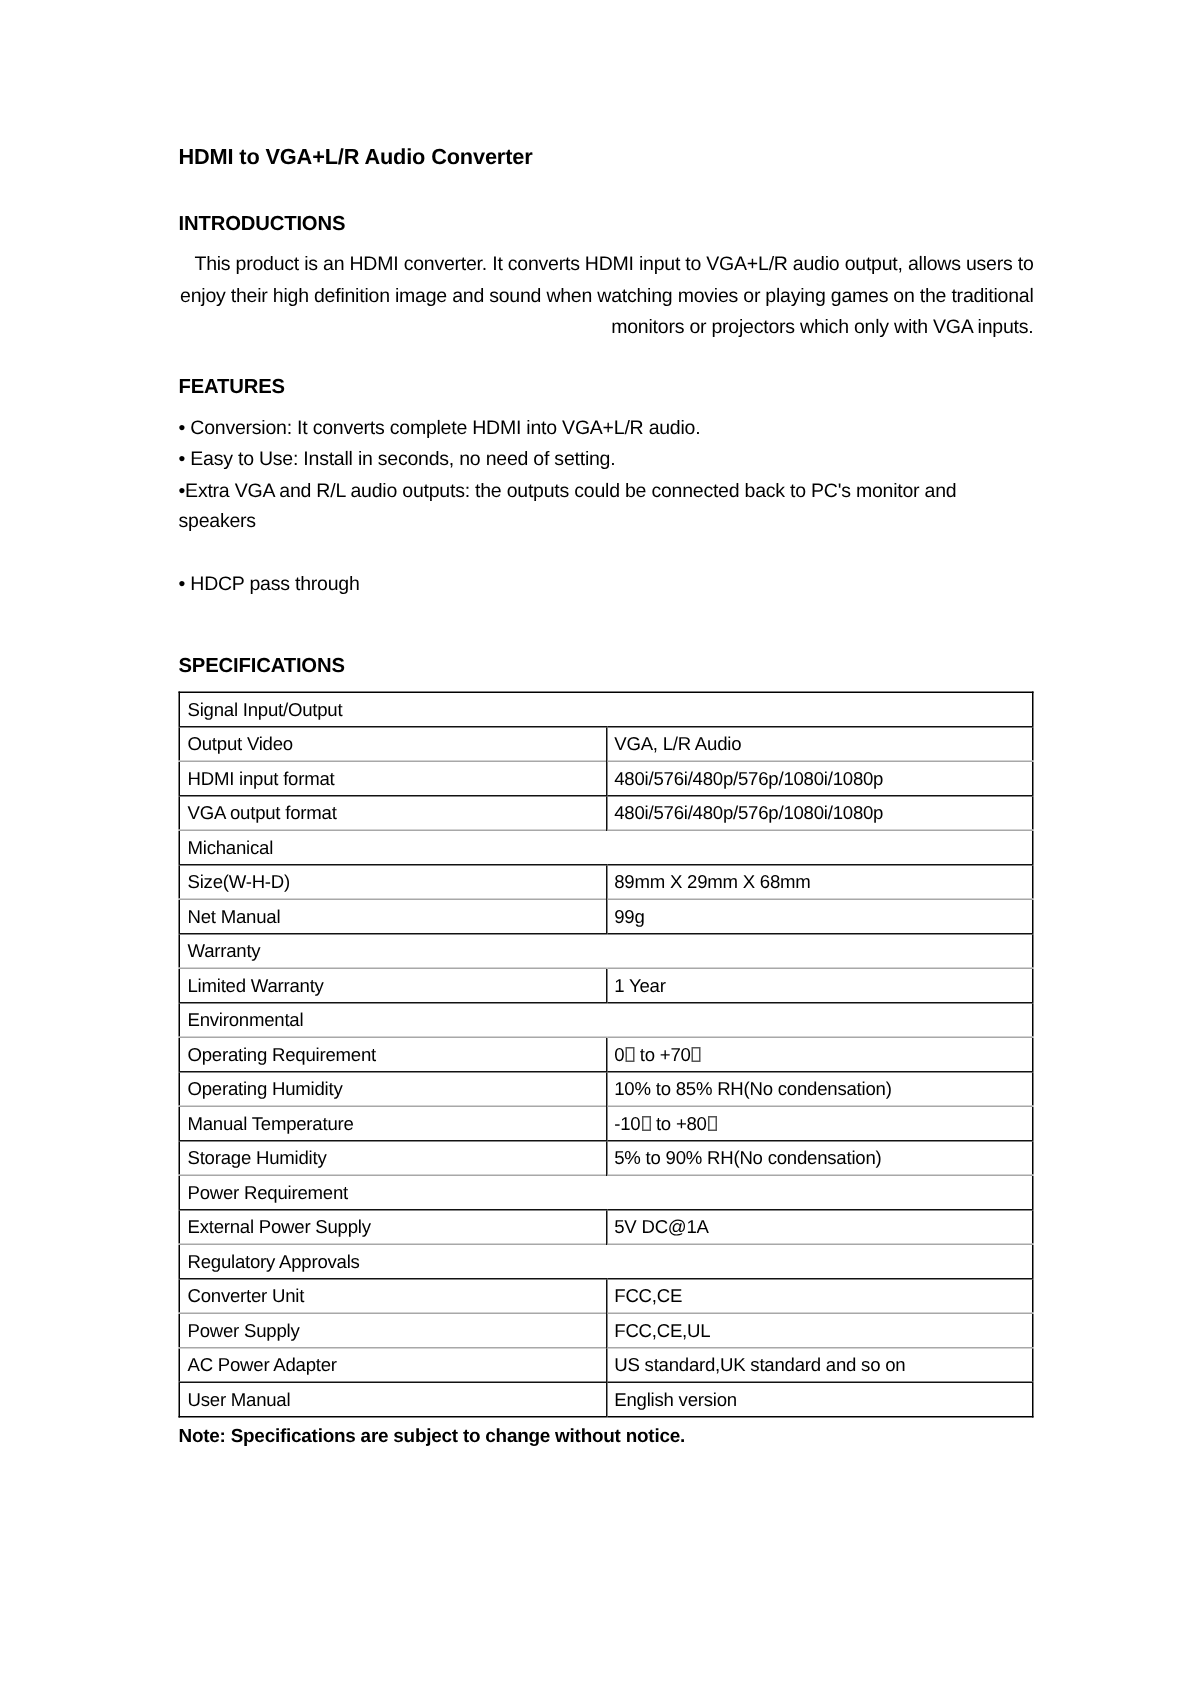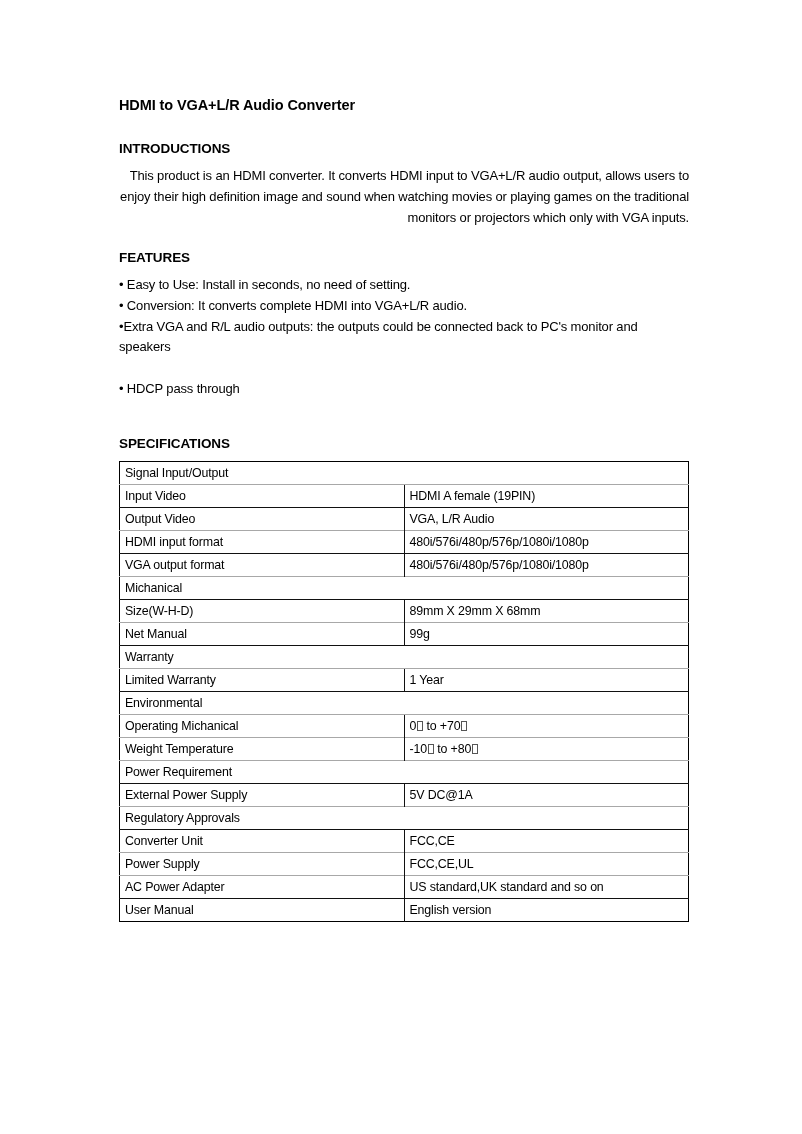--- a/index.html
+++ b/index.html
@@ -140,39 +140,35 @@
   <div class="content">
 
     <h1 class="doc-title">HDMI to VGA+L/R Audio Converter</h1>
 
     <h2 class="section-heading">INTRODUCTIONS</h2>
 
     <p class="body-text para-intro">This product is an HDMI converter. It converts HDMI input to VGA+L/R audio output, allows users to enjoy their high definition image and sound when watching movies or playing games on the traditional monitors or projectors which only with VGA inputs.</p>
 
     <h2 class="section-heading heading-features">FEATURES</h2>
 
+    <p class="feat-line">• Conversion: It converts complete HDMI into VGA+L/R audio.</p>
     <p class="feat-line">• Easy to Use: Install in seconds, no need of setting.</p>
-    <p class="feat-line">• Conversion: It converts complete HDMI into VGA+L/R audio.</p>
     <p class="feat-line">•Extra VGA and R/L audio outputs: the outputs could be connected back to PC's monitor and speakers</p>
     <div class="blank-line"></div>
     <p class="feat-line">• HDCP pass through</p>
 
     <div class="gap-before-specs"></div>
 
     <h2 class="section-heading">SPECIFICATIONS</h2>
 
     <table class="spec-table">
       <tbody>
           <tr class="group-row first-row">
             <td class="col-label" colspan="2">Signal Input/Output</td>
           </tr>
-          <tr class=" sep-light">
-            <td class="col-label">Input Video</td>
-            <td class="col-value with-divider">HDMI A female (19PIN)</td>
-          </tr>
           <tr class=" sep-dark">
             <td class="col-label">Output Video</td>
             <td class="col-value with-divider">VGA, L/R Audio</td>
           </tr>
           <tr class=" sep-light">
             <td class="col-label">HDMI input format</td>
             <td class="col-value with-divider">480i/576i/480p/576p/1080i/1080p</td>
           </tr>
           <tr class=" sep-dark">
             <td class="col-label">VGA output format</td>
@@ -193,26 +189,34 @@
             <td class="col-label" colspan="2">Warranty</td>
           </tr>
           <tr class=" sep-light">
             <td class="col-label">Limited Warranty</td>
             <td class="col-value with-divider">1 Year</td>
           </tr>
           <tr class="group-row sep-dark">
             <td class="col-label" colspan="2">Environmental</td>
           </tr>
           <tr class=" sep-light">
-            <td class="col-label">Operating Michanical</td>
+            <td class="col-label">Operating Requirement</td>
             <td class="col-value with-divider">0<span class="tofu"></span> to +70<span class="tofu"></span></td>
           </tr>
-          <tr class=" sep-light">
-            <td class="col-label">Weight Temperature</td>
+          <tr class=" sep-dark">
+            <td class="col-label">Operating Humidity</td>
+            <td class="col-value with-divider">10% to 85% RH(No condensation)</td>
+          </tr>
+          <tr class=" sep-light">
+            <td class="col-label">Manual Temperature</td>
             <td class="col-value with-divider">-10<span class="tofu"></span> to +80<span class="tofu"></span></td>
+          </tr>
+          <tr class=" sep-dark">
+            <td class="col-label">Storage Humidity</td>
+            <td class="col-value with-divider">5% to 90% RH(No condensation)</td>
           </tr>
           <tr class="group-row sep-light">
             <td class="col-label" colspan="2">Power Requirement</td>
           </tr>
           <tr class=" sep-dark">
             <td class="col-label">External Power Supply</td>
             <td class="col-value with-divider">5V DC@1A</td>
           </tr>
           <tr class="group-row sep-light">
             <td class="col-label" colspan="2">Regulatory Approvals</td>
@@ -229,15 +233,16 @@
             <td class="col-label">AC Power Adapter</td>
             <td class="col-value with-divider">US standard,UK standard and so on</td>
           </tr>
           <tr class=" sep-dark">
             <td class="col-label">User Manual</td>
             <td class="col-value with-divider">English version</td>
           </tr>
         </tbody>
     </table>
 
+    <p class="note-line">Note: Specifications are subject to change without notice.</p>
 
   </div>
 </div>
 
 </body></html>

